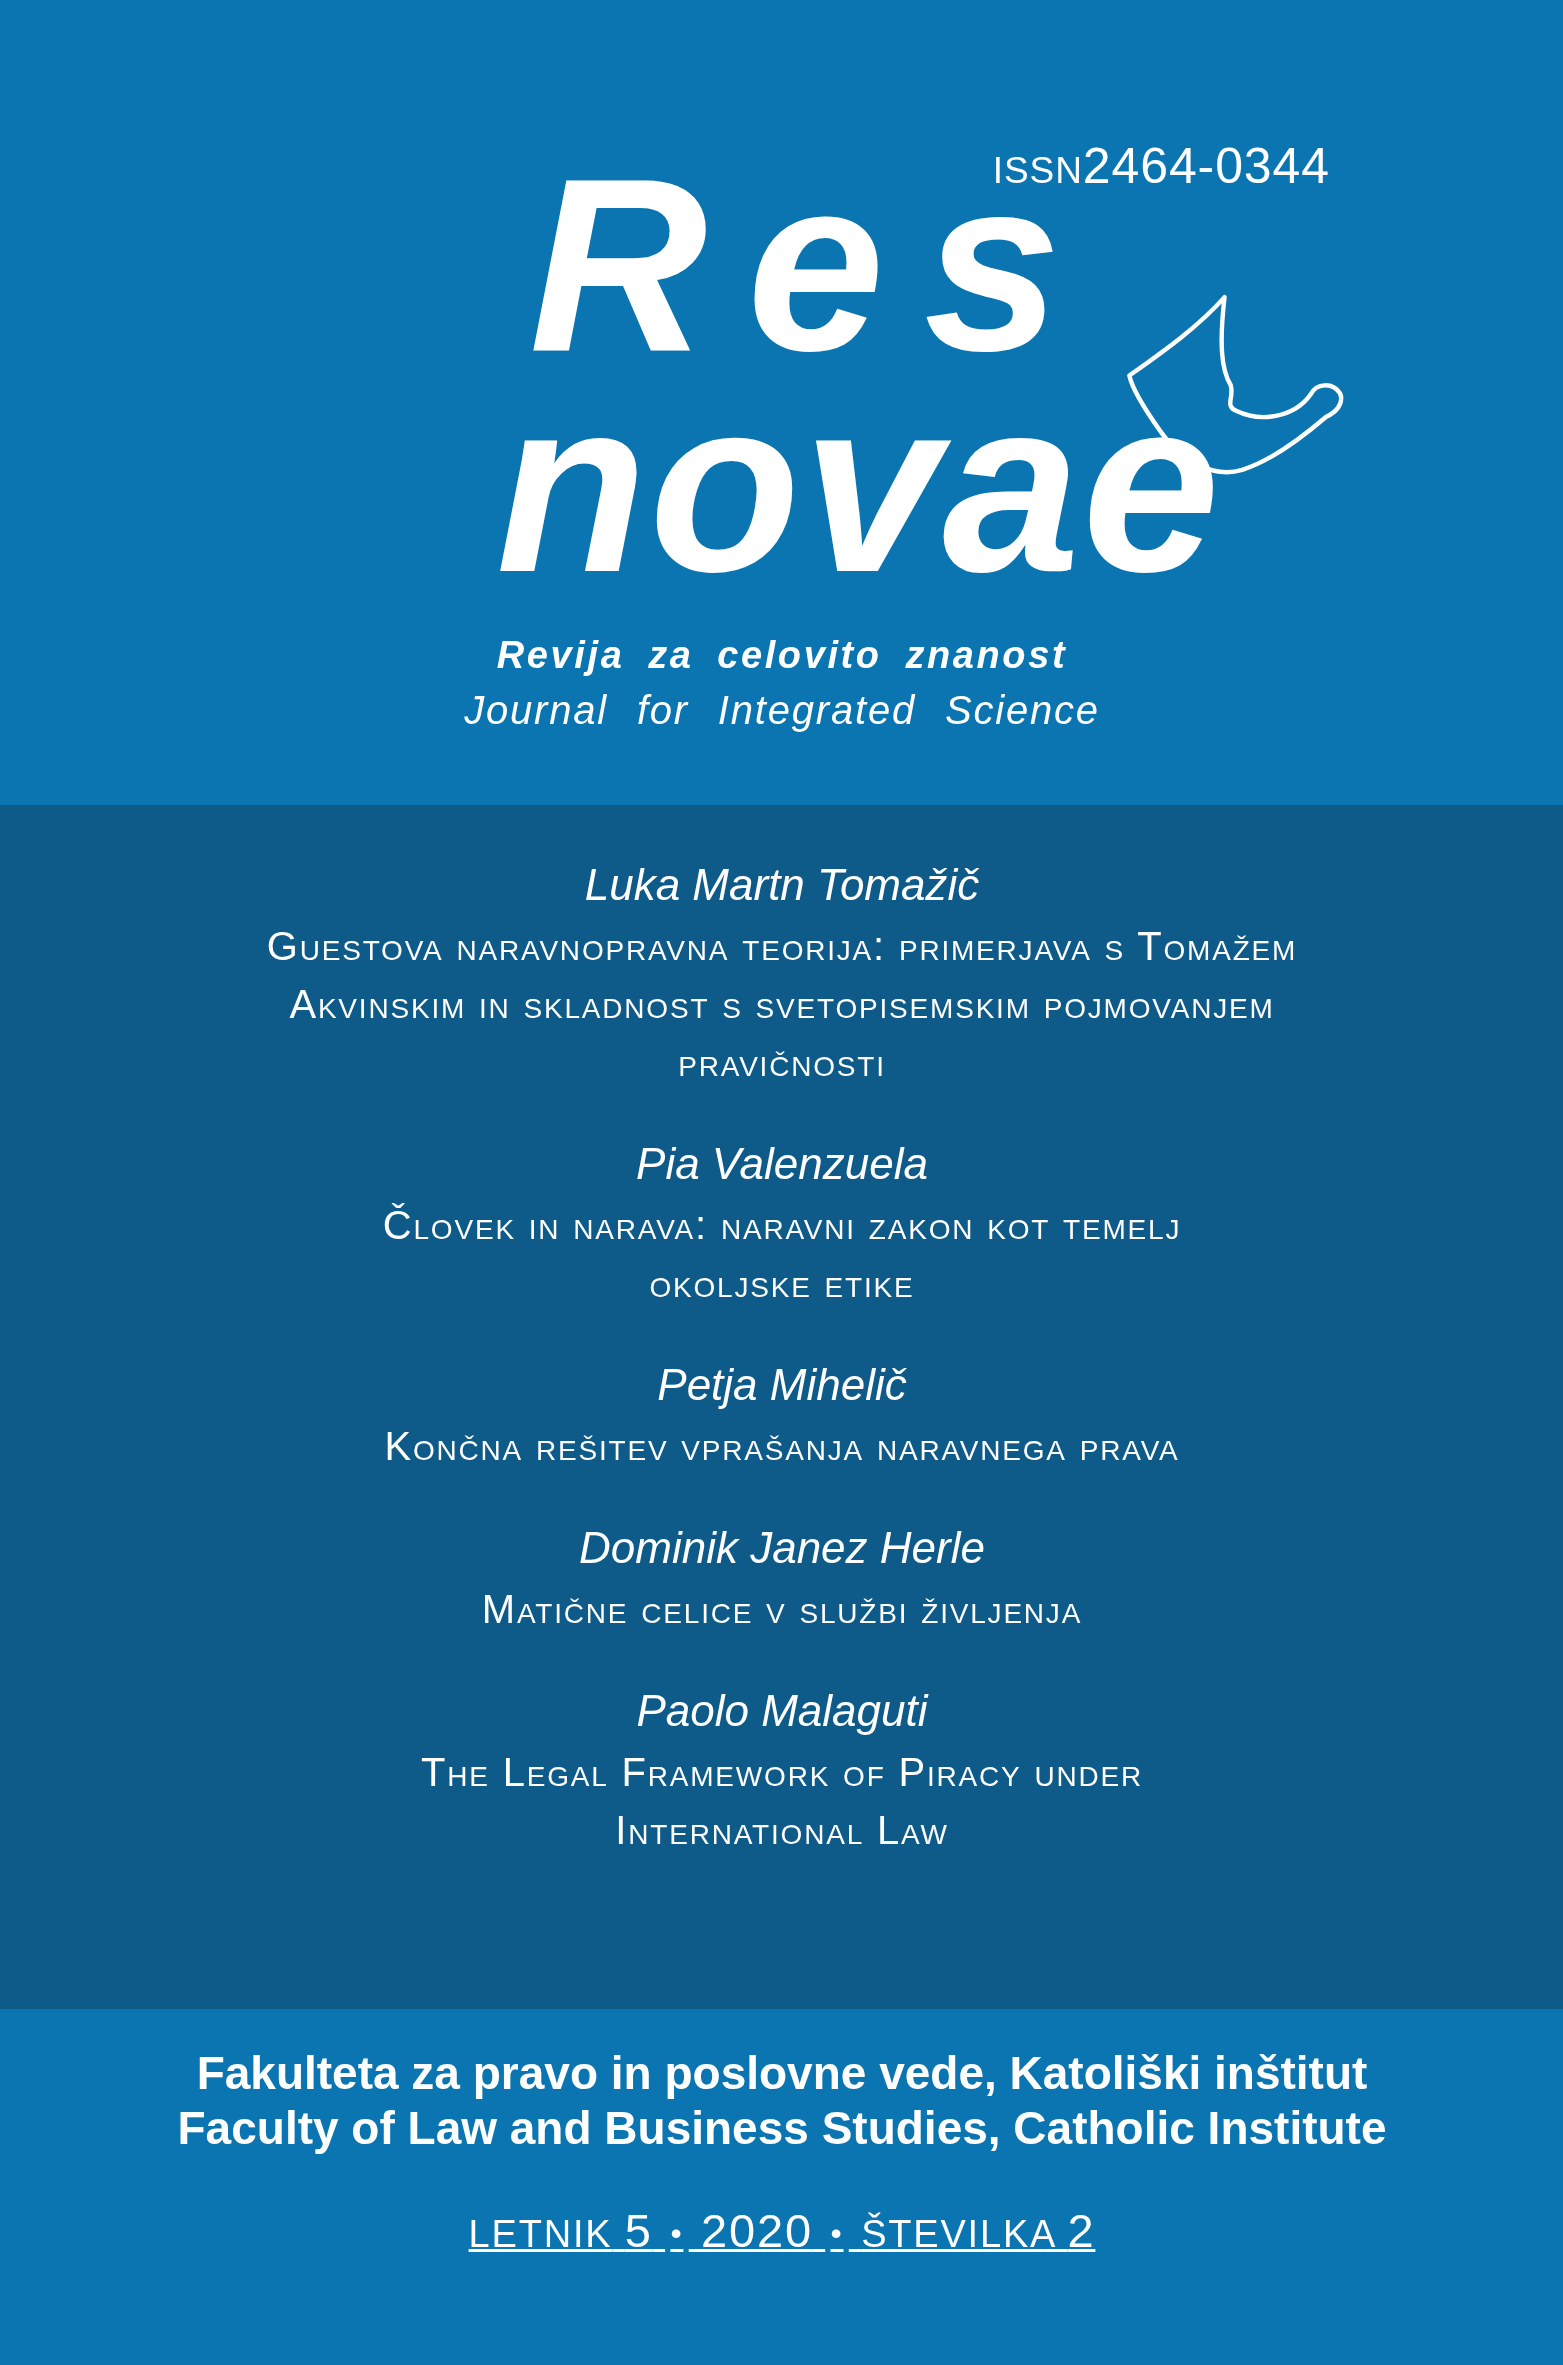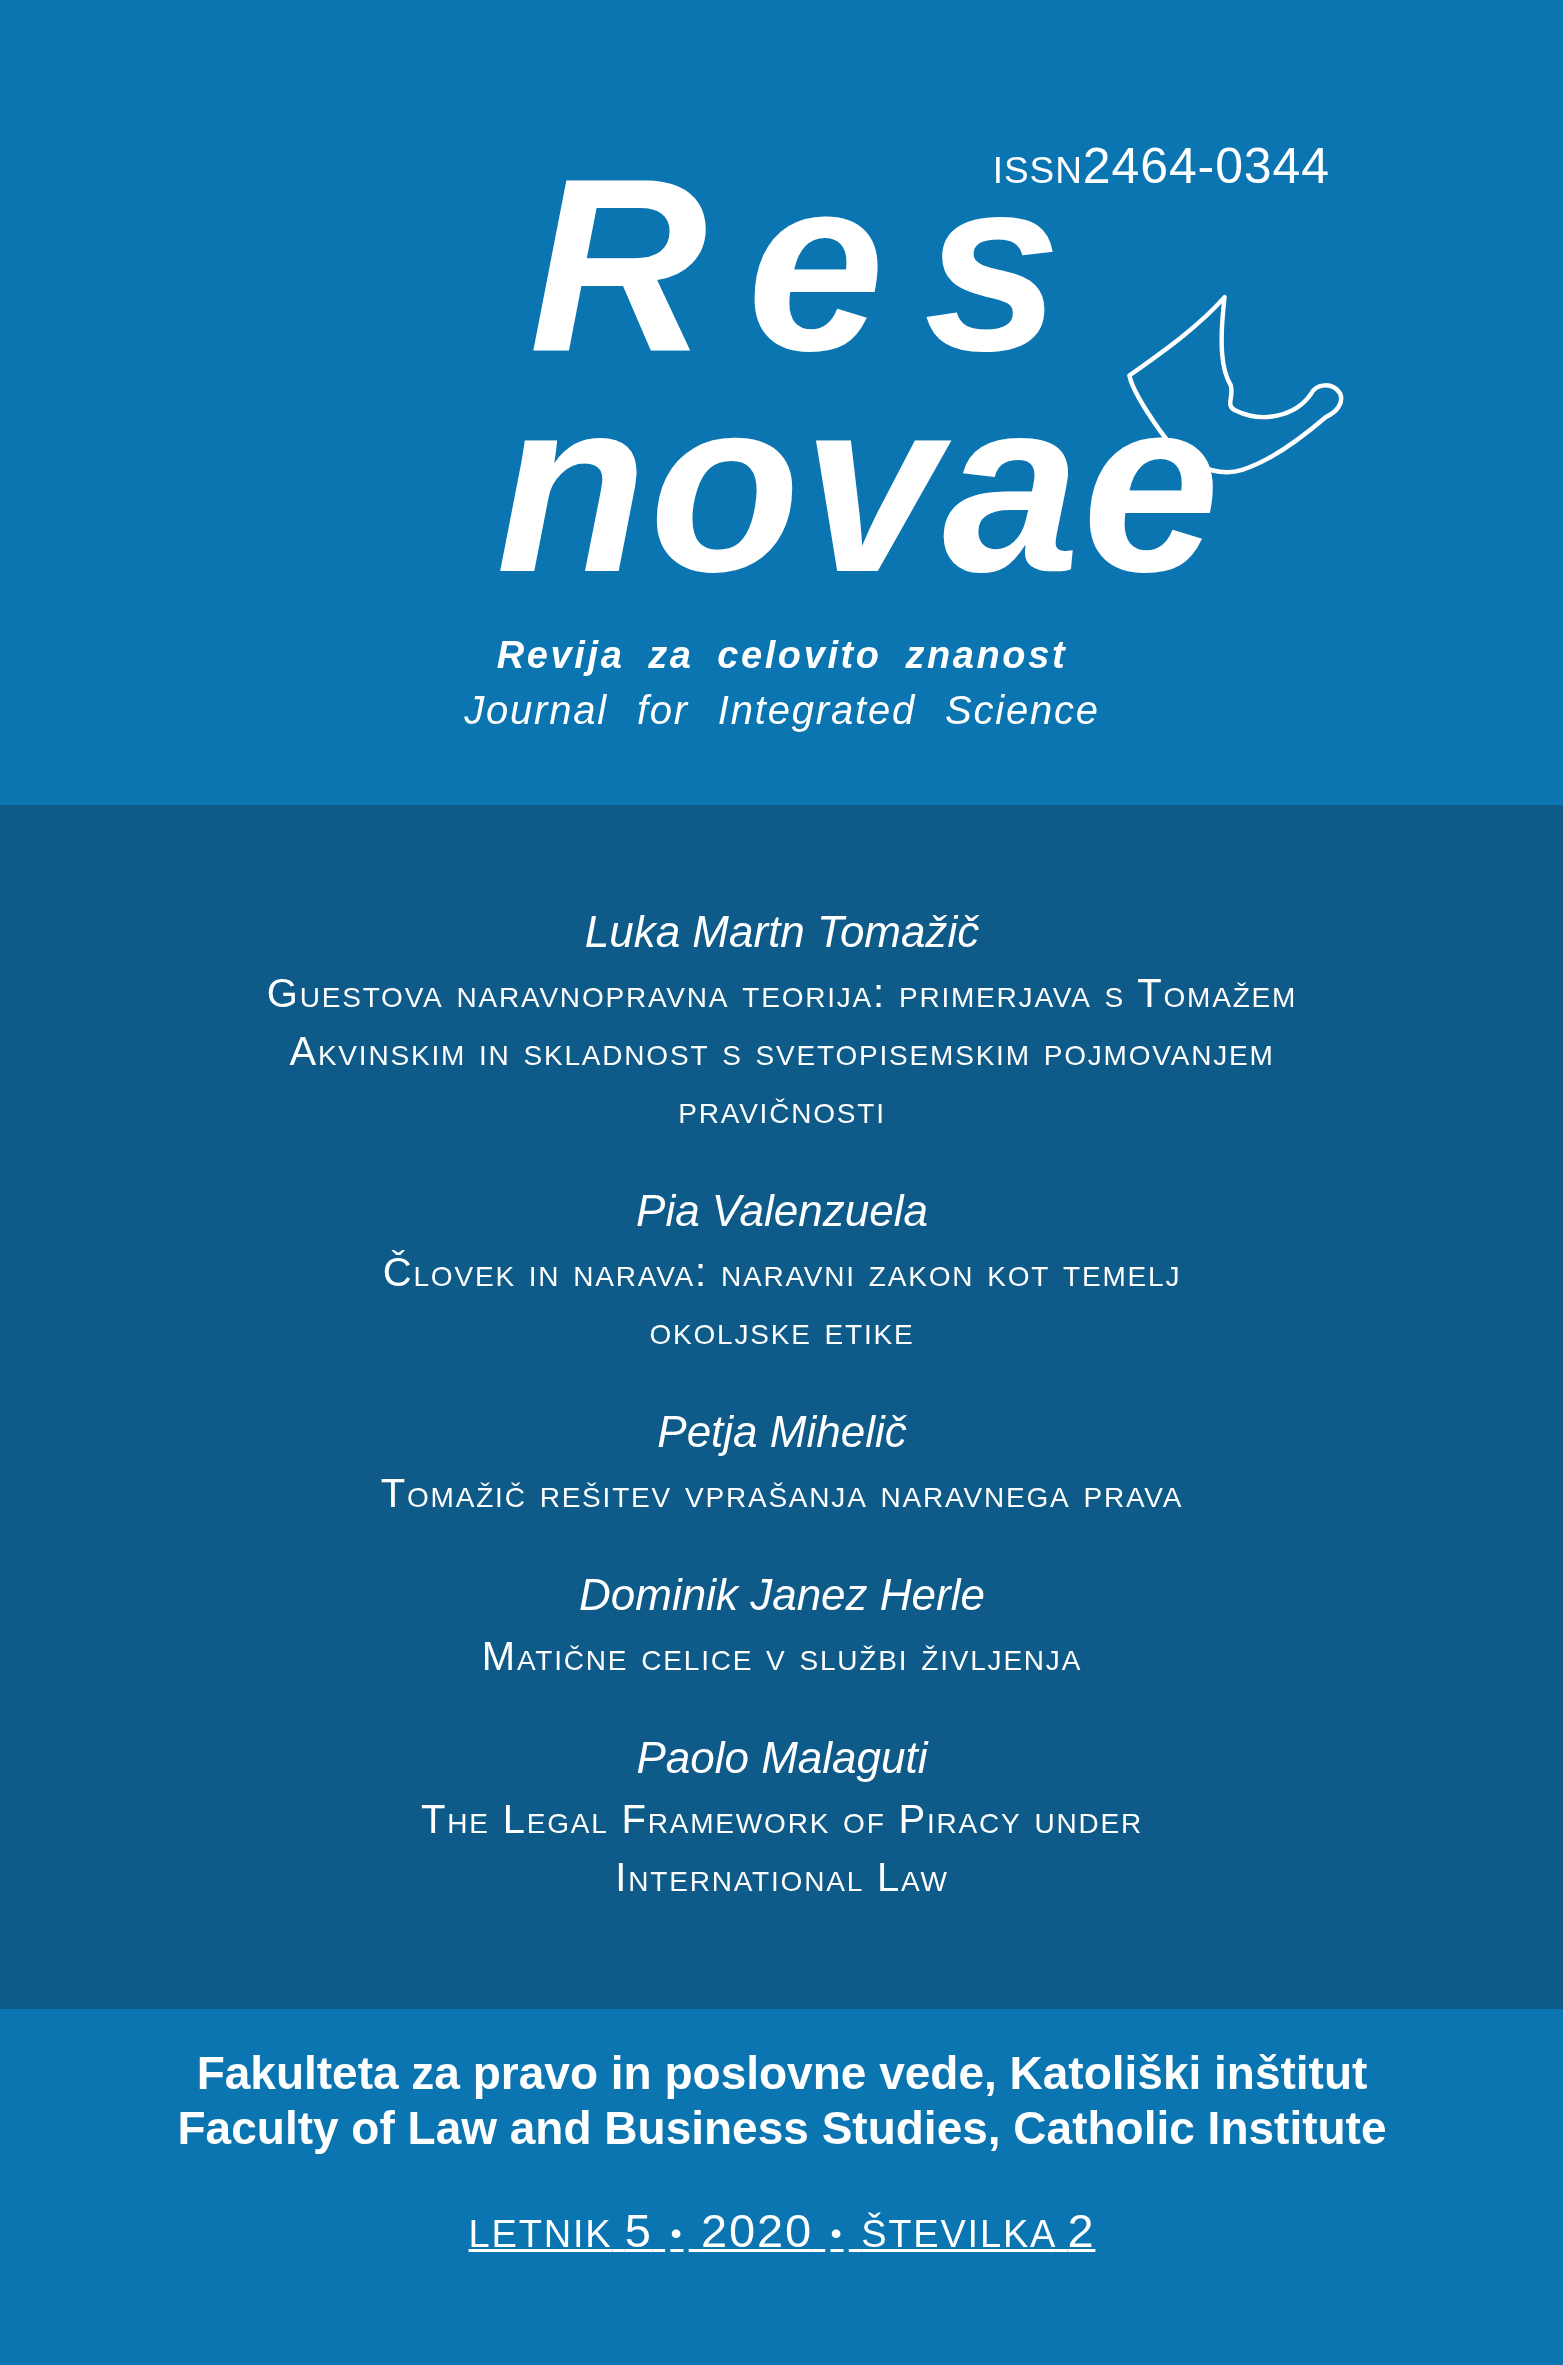--- a/index.html
+++ b/index.html
@@ -84,21 +84,21 @@
     font-size: 40px;
     font-weight: normal;
     font-style: italic;
     letter-spacing: 1.8px;
     word-spacing: 16px;
     white-space: nowrap;
   }
 
   
   .toc {
-    padding-top: 95px;
+    padding-top: 48px;
     display: flex;
     flex-direction: column;
     gap: 41px;
     text-align: center;
   }
   .entry .author {
     font-size: 44px;
     line-height: 64px;
     font-style: italic;
     font-weight: normal;
@@ -173,21 +173,21 @@
       </article>
 
       <article class="entry">
         <div class="author">Pia Valenzuela</div>
         <div class="title-line">Človek in narava: naravni zakon kot temelj</div>
         <div class="title-line">okoljske etike</div>
       </article>
 
       <article class="entry">
         <div class="author">Petja Mihelič</div>
-        <div class="title-line">Tomažič rešitev vprašanja naravnega prava</div>
+        <div class="title-line">Končna rešitev vprašanja naravnega prava</div>
       </article>
 
       <article class="entry">
         <div class="author">Dominik Janez Herle</div>
         <div class="title-line">Matične celice v službi življenja</div>
       </article>
 
       <article class="entry">
         <div class="author">Paolo Malaguti</div>
         <div class="title-line">The Legal Framework of Piracy under</div>

